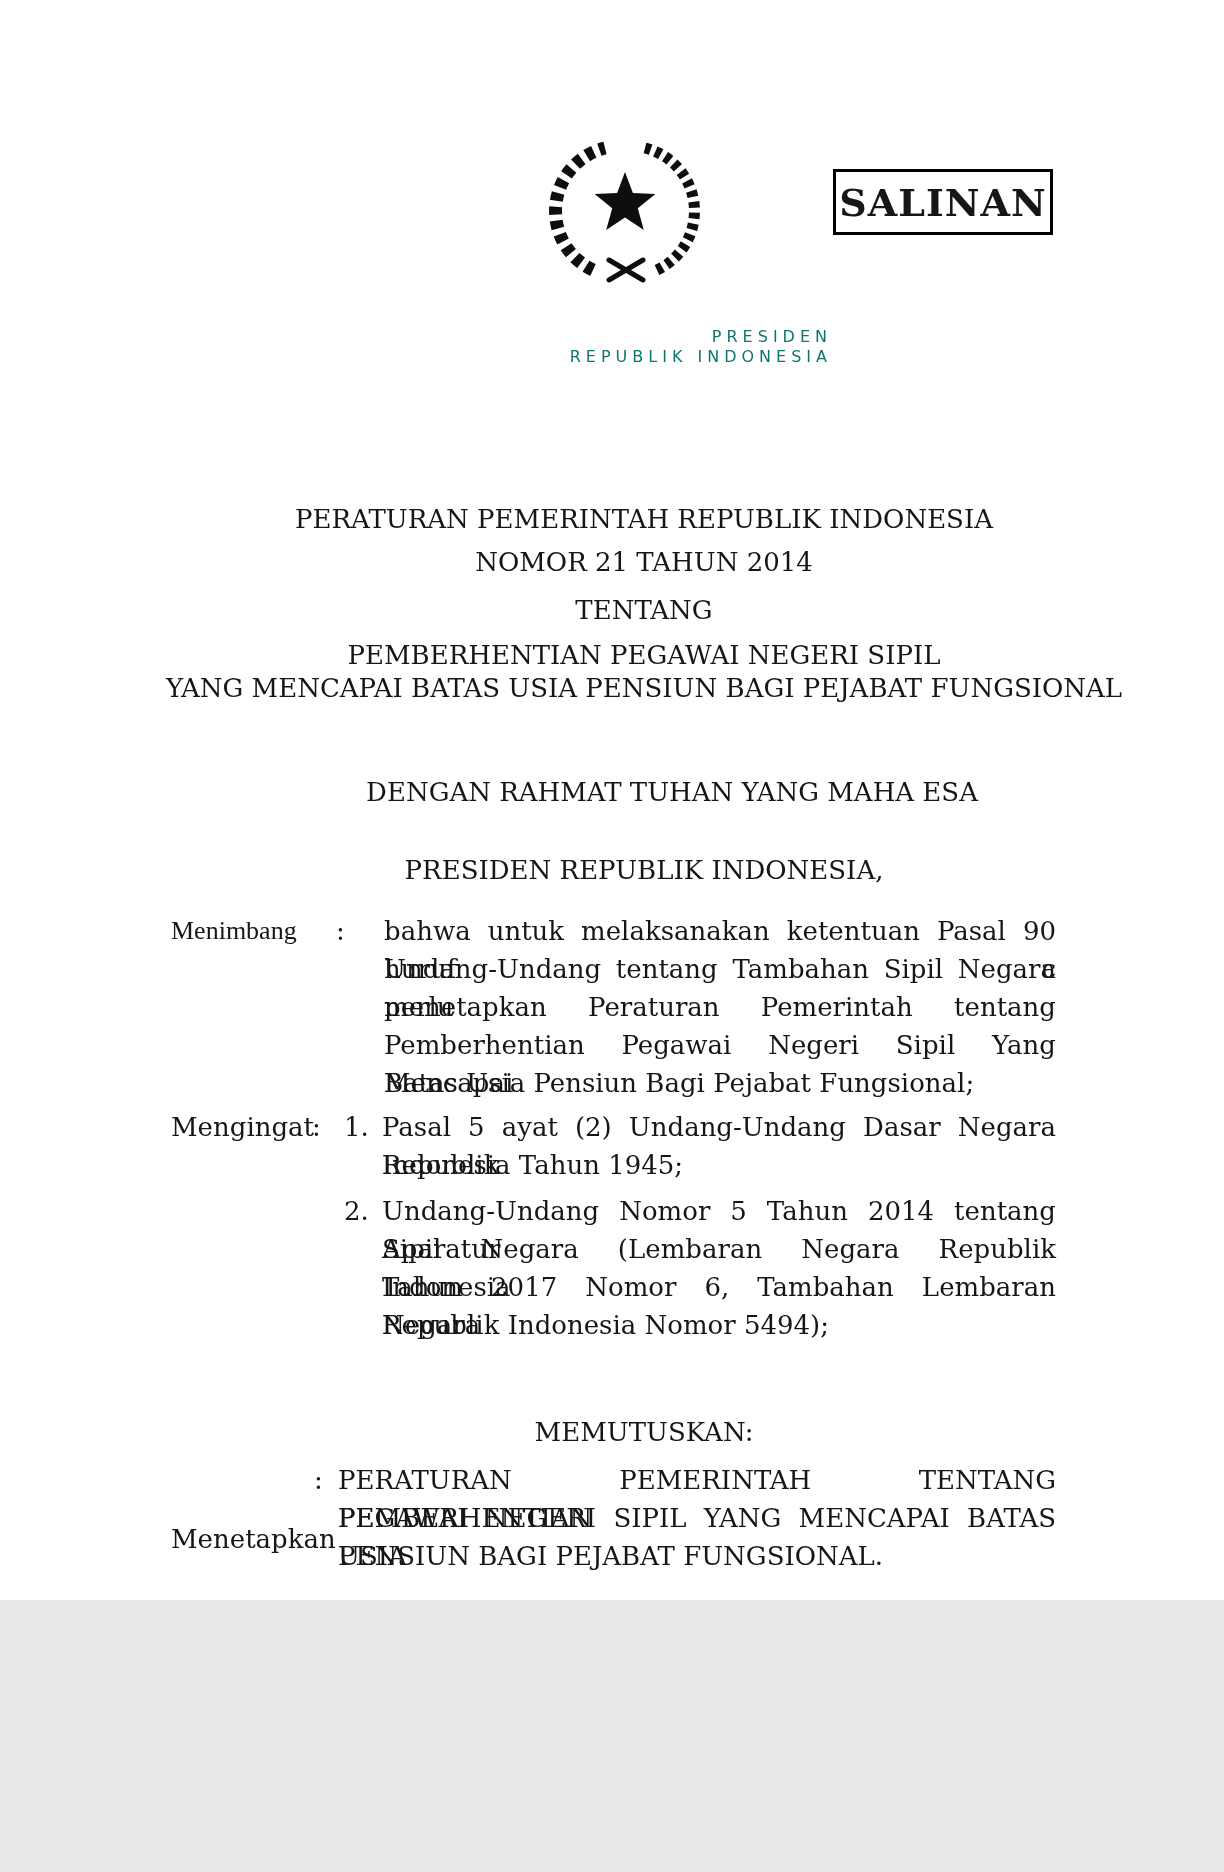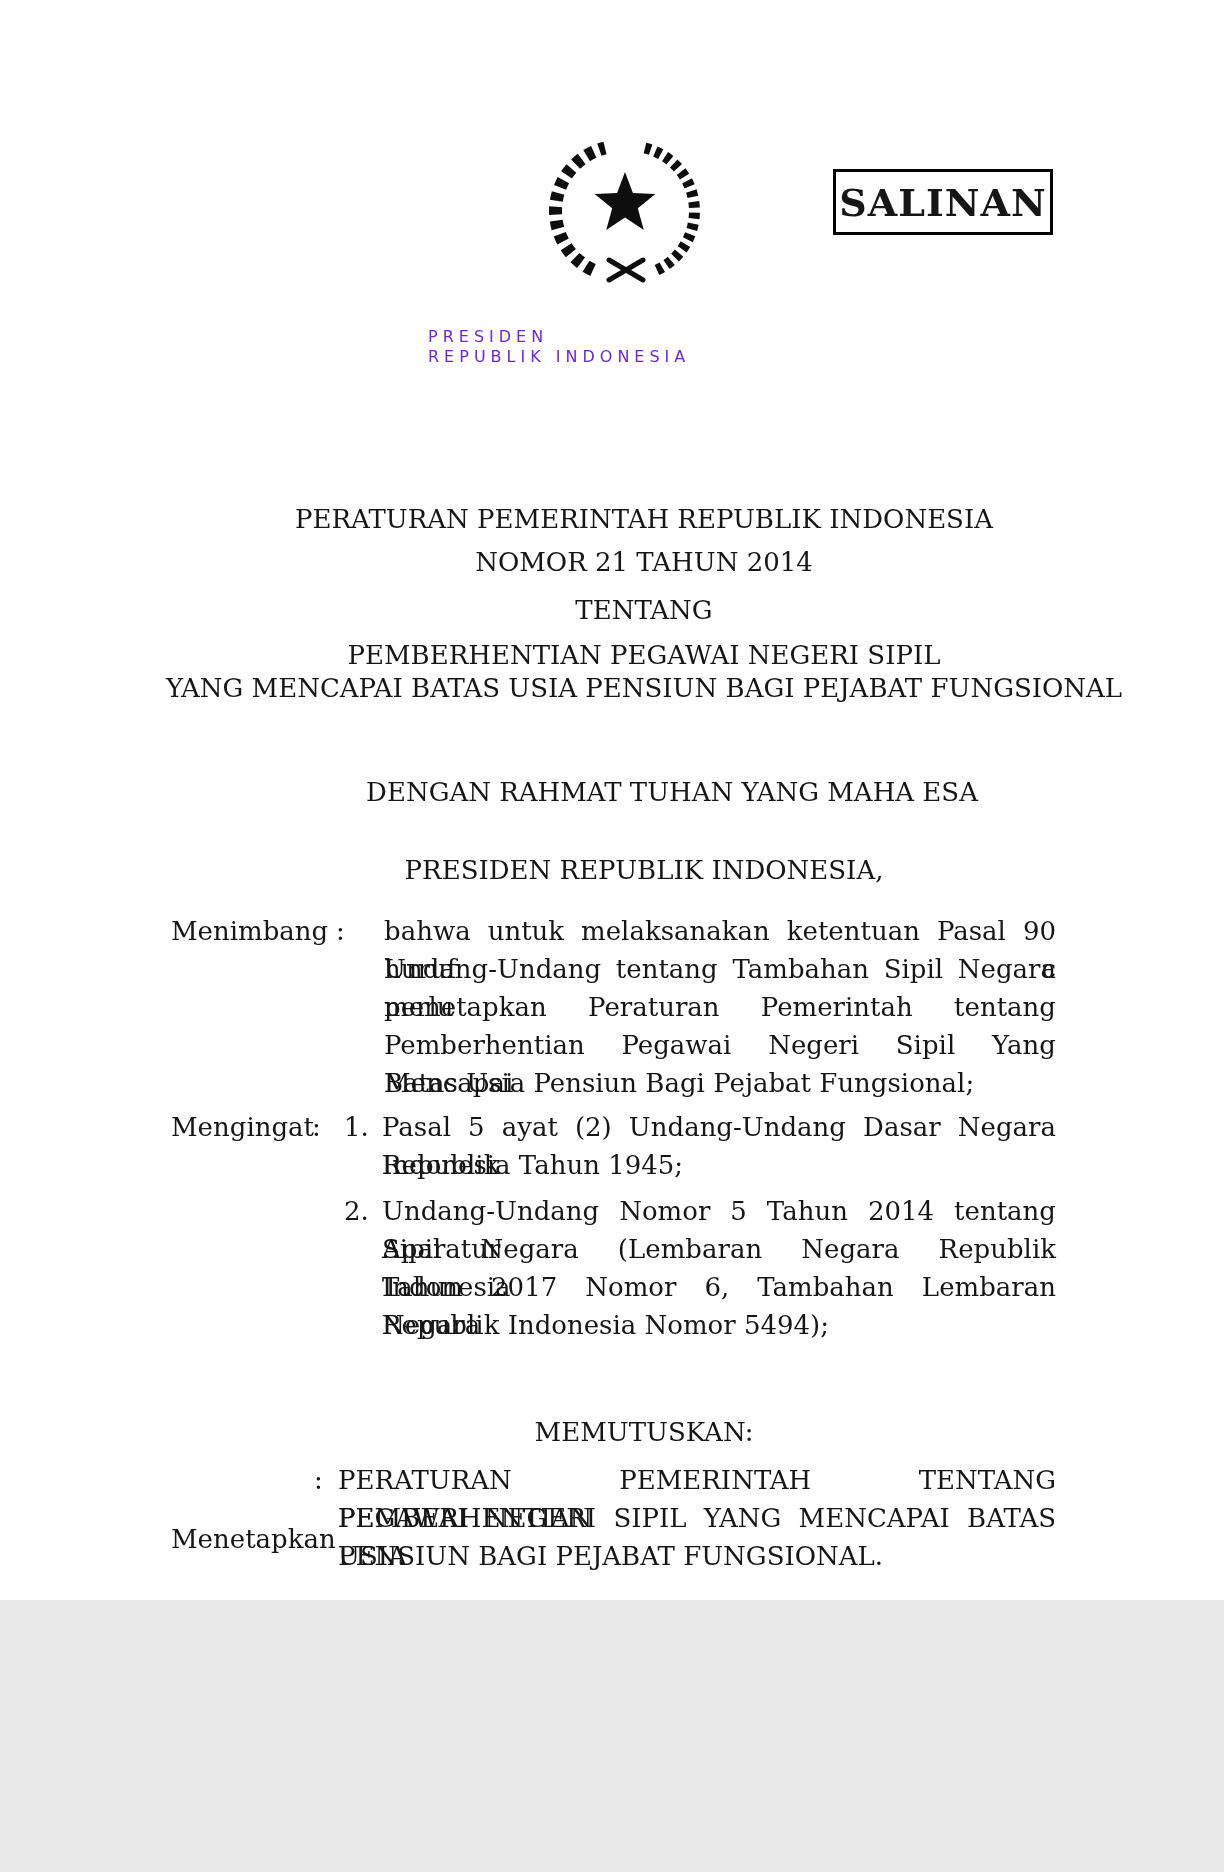--- a/index.html
+++ b/index.html
@@ -18,24 +18,24 @@
   
   .stamp{
     left:833px;top:169px;width:214px;height:60px;
     border:3px solid #000;
     display:flex;align-items:center;justify-content:center;
     font-weight:bold;font-size:38px;letter-spacing:1px;
   }
   
   .letterhead{
     left:428px;top:327px;width:404px;
-    text-align:left;
+    text-align:right;
     font-family:"DejaVu Sans", sans-serif;
     font-size:16px;line-height:20px;letter-spacing:5px;
-    color:#6d28d9;
+    color:#0f766e;
   }
   
   .label{font-size:26px;line-height:38px;}
   .bl{height:38px;line-height:38px;font-size:26px;}
   .jl{text-align:justify;text-align-last:justify;}
   .mengitem{position:relative;}
   .num{position:absolute;left:-38px;top:0;height:38px;line-height:38px;font-size:26px;}
   .emblem-svg{display:block;}
 </style>
 </head>
@@ -67,21 +67,21 @@
 
   <div class="abs ctr t26" style="top:504px;">PERATURAN PEMERINTAH REPUBLIK INDONESIA</div>
   <div class="abs ctr t26" style="top:547px;">NOMOR 21 TAHUN 2014</div>
   <div class="abs ctr t26" style="top:595px;">TENTANG</div>
   <div class="abs ctr t26" style="top:640px;">PEMBERHENTIAN PEGAWAI NEGERI SIPIL</div>
   <div class="abs ctr t26" style="top:673px;">YANG MENCAPAI BATAS USIA PENSIUN BAGI PEJABAT FUNGSIONAL</div>
 
   <div class="abs ctr t26" style="top:777px;margin-left:28px;">DENGAN RAHMAT TUHAN YANG MAHA ESA</div>
   <div class="abs ctr t26" style="top:855px;">PRESIDEN REPUBLIK INDONESIA,</div>
 
-  <div class="abs label" style="left:171px;top:912px;">Menimbang</div>
+  <div class="abs label" style="left:171px;top:912px;font-family:Liberation Serif, serif;">Menimbang</div>
   <div class="abs label" style="left:336px;top:912px;">:</div>
   <div class="abs" style="left:384px;top:912px;width:672px;">
     <div class="bl jl">bahwa untuk melaksanakan ketentuan Pasal 90 huruf c</div>
     <div class="bl jl">Undang-Undang tentang Tambahan Sipil Negara perlu</div>
     <div class="bl jl">menetapkan Peraturan Pemerintah tentang</div>
     <div class="bl jl">Pemberhentian Pegawai Negeri Sipil Yang Mencapai</div>
     <div class="bl">Batas Usia Pensiun Bagi Pejabat Fungsional;</div>
   </div>
 
   <div class="abs label" style="left:171px;top:1108px;">Mengingat</div>

